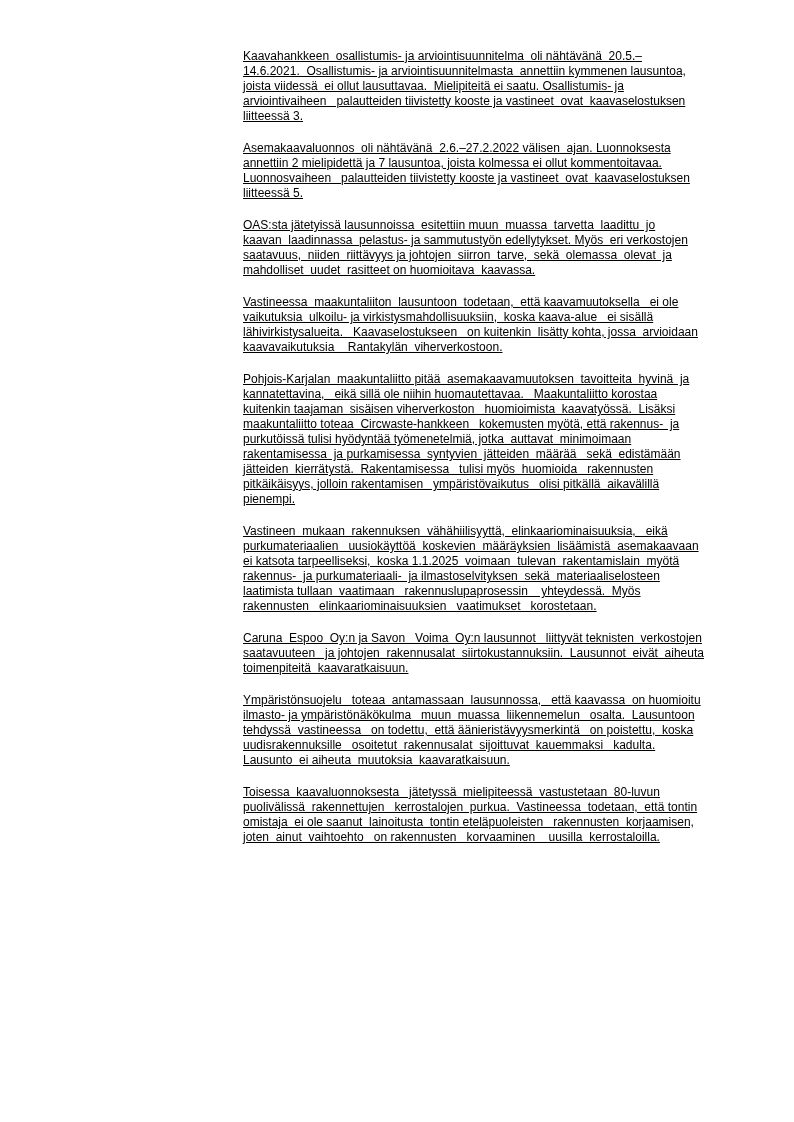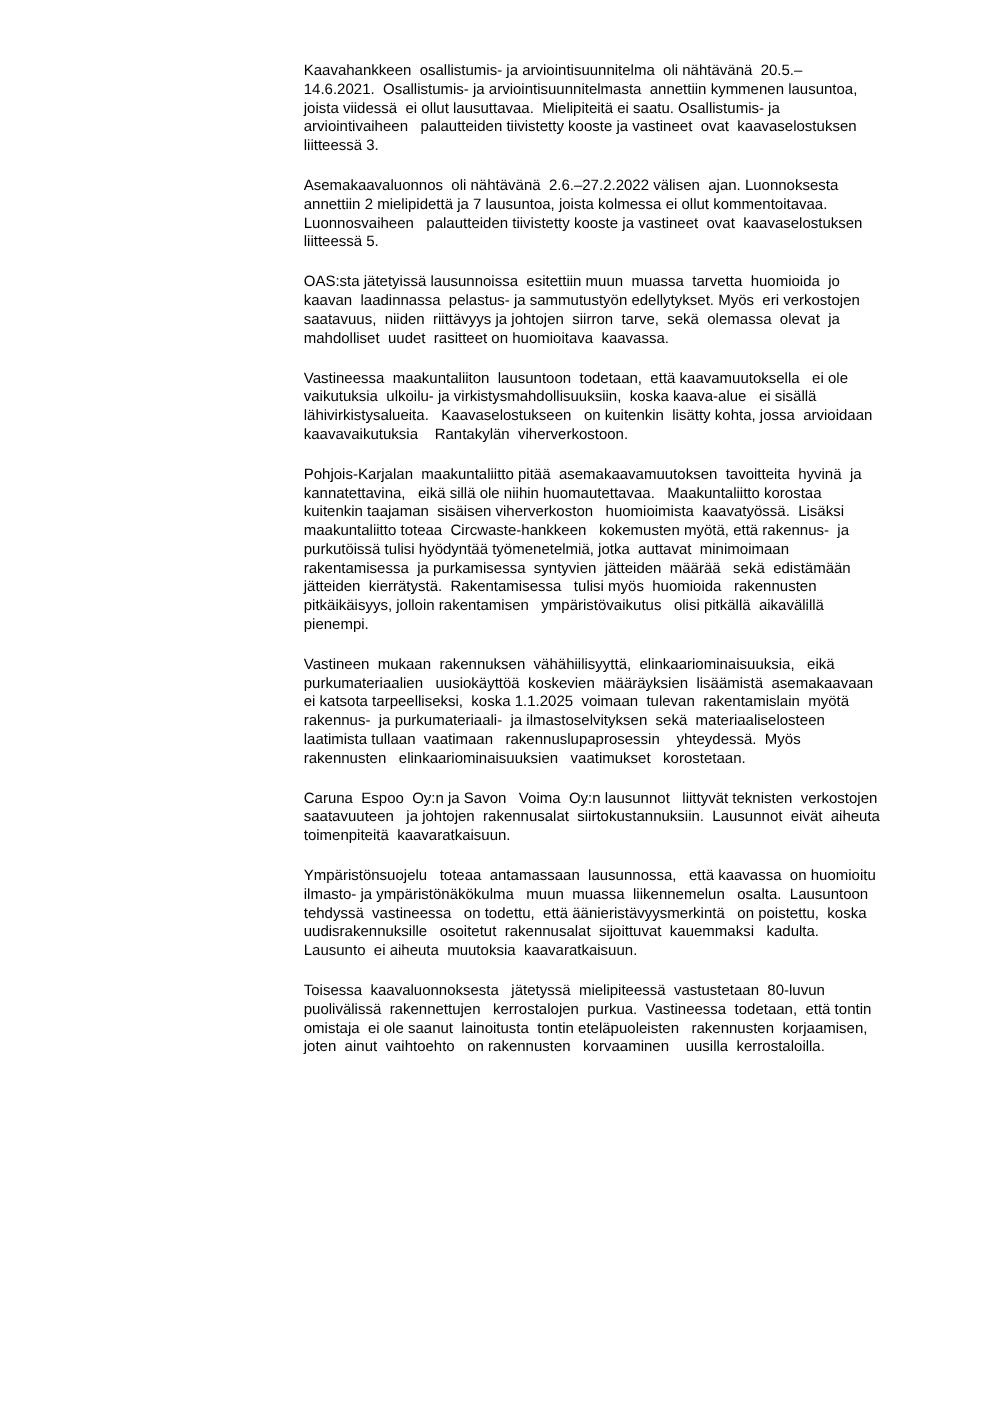--- a/index.html
+++ b/index.html
@@ -17,20 +17,21 @@
     width: 794px;
     height: 1122px;
     background: #ffffff;
     box-sizing: border-box;
     padding: 49px 0 0 243px;
     font-family: "Liberation Sans", "DejaVu Sans", sans-serif;
     color: #000000;
   }
   .text-column {
     width: 548px;
+    text-decoration: underline;
   }
   p.para {
     margin: 0 0 17px 0;
     padding: 0;
     font-size: 12px;
     line-height: 15px;
     white-space: pre-wrap;
     color: #000000;
   }
 </style>
@@ -41,21 +42,21 @@
   <div class="text-column">
     <p class="para">Kaavahankkeen  osallistumis- ja arviointisuunnitelma  oli nähtävänä  20.5.–
 14.6.2021.  Osallistumis- ja arviointisuunnitelmasta  annettiin kymmenen lausuntoa,
 joista viidessä  ei ollut lausuttavaa.  Mielipiteitä ei saatu. Osallistumis- ja
 arviointivaiheen   palautteiden tiivistetty kooste ja vastineet  ovat  kaavaselostuksen
 liitteessä 3.</p>
     <p class="para">Asemakaavaluonnos  oli nähtävänä  2.6.–27.2.2022 välisen  ajan. Luonnoksesta
 annettiin 2 mielipidettä ja 7 lausuntoa, joista kolmessa ei ollut kommentoitavaa.
 Luonnosvaiheen   palautteiden tiivistetty kooste ja vastineet  ovat  kaavaselostuksen
 liitteessä 5.</p>
-    <p class="para">OAS:sta jätetyissä lausunnoissa  esitettiin muun  muassa  tarvetta  huomioida  jo
+    <p class="para">OAS:sta jätetyissä lausunnoissa  esitettiin muun  muassa  tarvetta  laadittu  jo
 kaavan  laadinnassa  pelastus- ja sammutustyön edellytykset. Myös  eri verkostojen
 saatavuus,  niiden  riittävyys ja johtojen  siirron  tarve,  sekä  olemassa  olevat  ja
 mahdolliset  uudet  rasitteet on huomioitava  kaavassa.</p>
     <p class="para">Vastineessa  maakuntaliiton  lausuntoon  todetaan,  että kaavamuutoksella   ei ole
 vaikutuksia  ulkoilu- ja virkistysmahdollisuuksiin,  koska kaava-alue   ei sisällä
 lähivirkistysalueita.   Kaavaselostukseen   on kuitenkin  lisätty kohta, jossa  arvioidaan
 kaavavaikutuksia    Rantakylän  viherverkostoon.</p>
     <p class="para">Pohjois-Karjalan  maakuntaliitto pitää  asemakaavamuutoksen  tavoitteita  hyvinä  ja
 kannatettavina,   eikä sillä ole niihin huomautettavaa.   Maakuntaliitto korostaa
 kuitenkin taajaman  sisäisen viherverkoston   huomioimista  kaavatyössä.  Lisäksi

